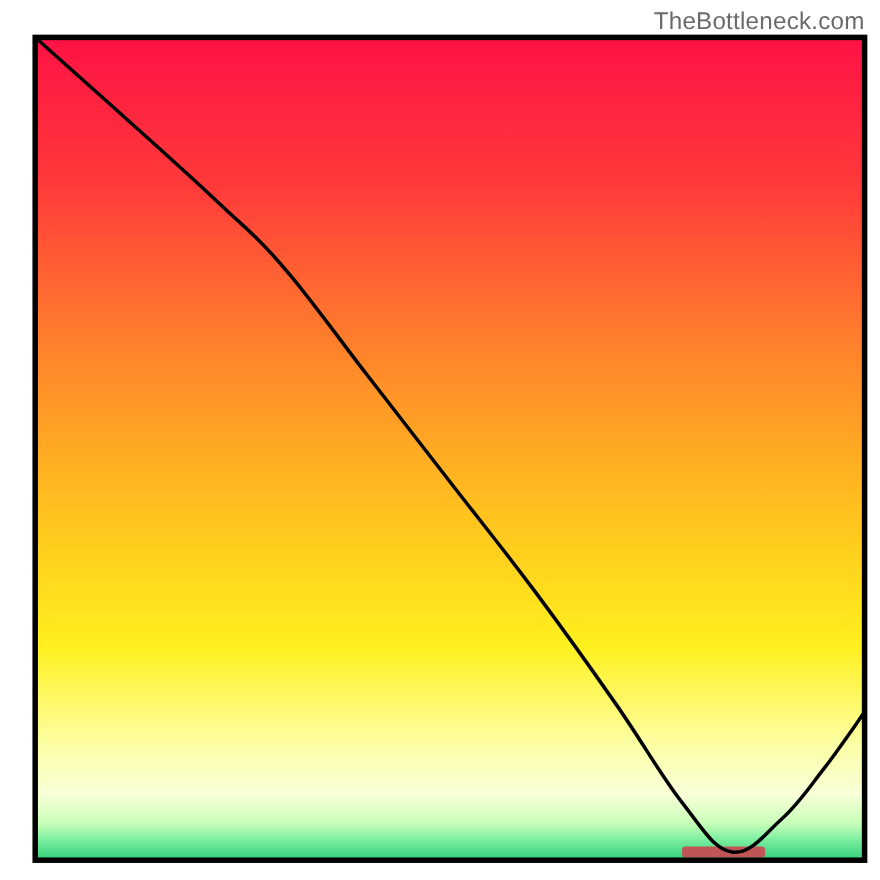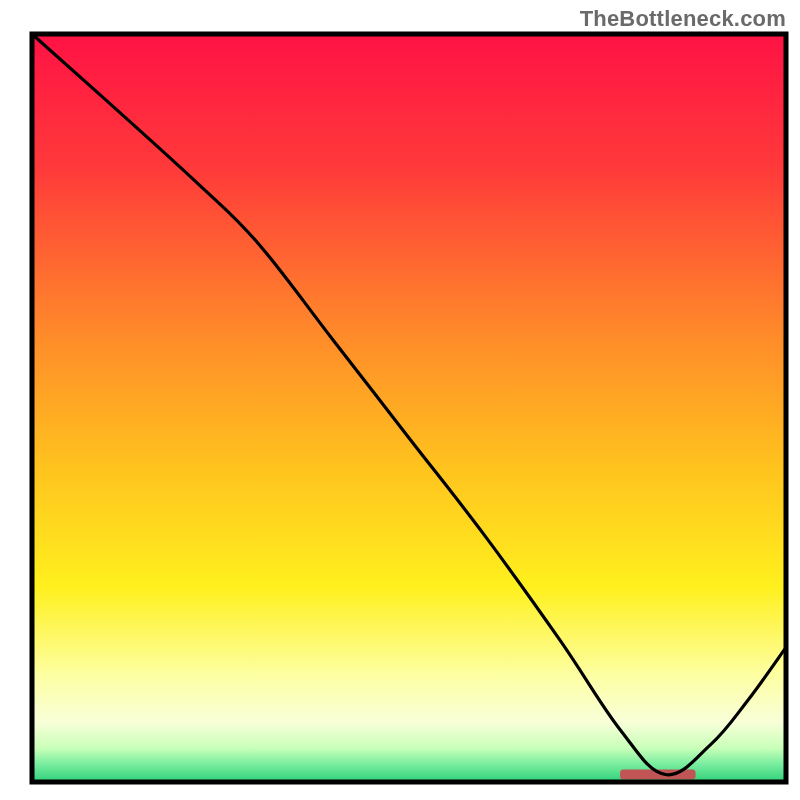--- a/index.html
+++ b/index.html
@@ -15,21 +15,21 @@
     position: relative;
     width: 800px;
     height: 800px;
   }
   .watermark {
     position: absolute;
     top: 6px;
     right: 14px;
     color: #6a6a6a;
     font-size: 22px;
-    font-weight: 700;
+    font-weight: 400;
     letter-spacing: 0.2px;
     user-select: none;
   }
   svg {
     display: block;
   }
 </style>
 </head>
 <body>
 

